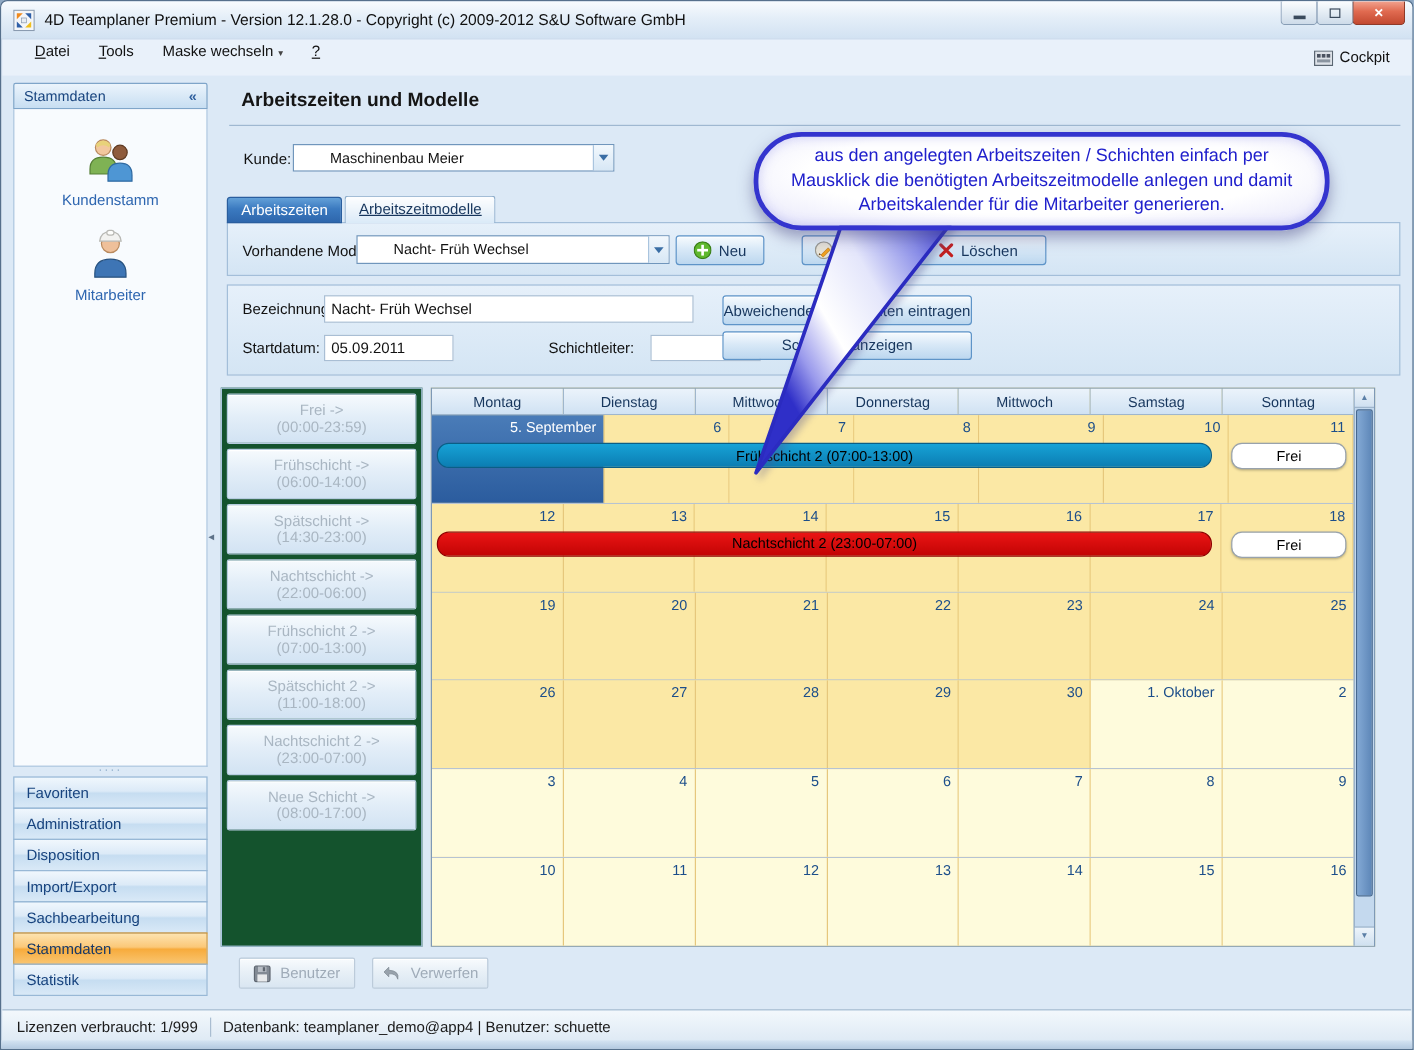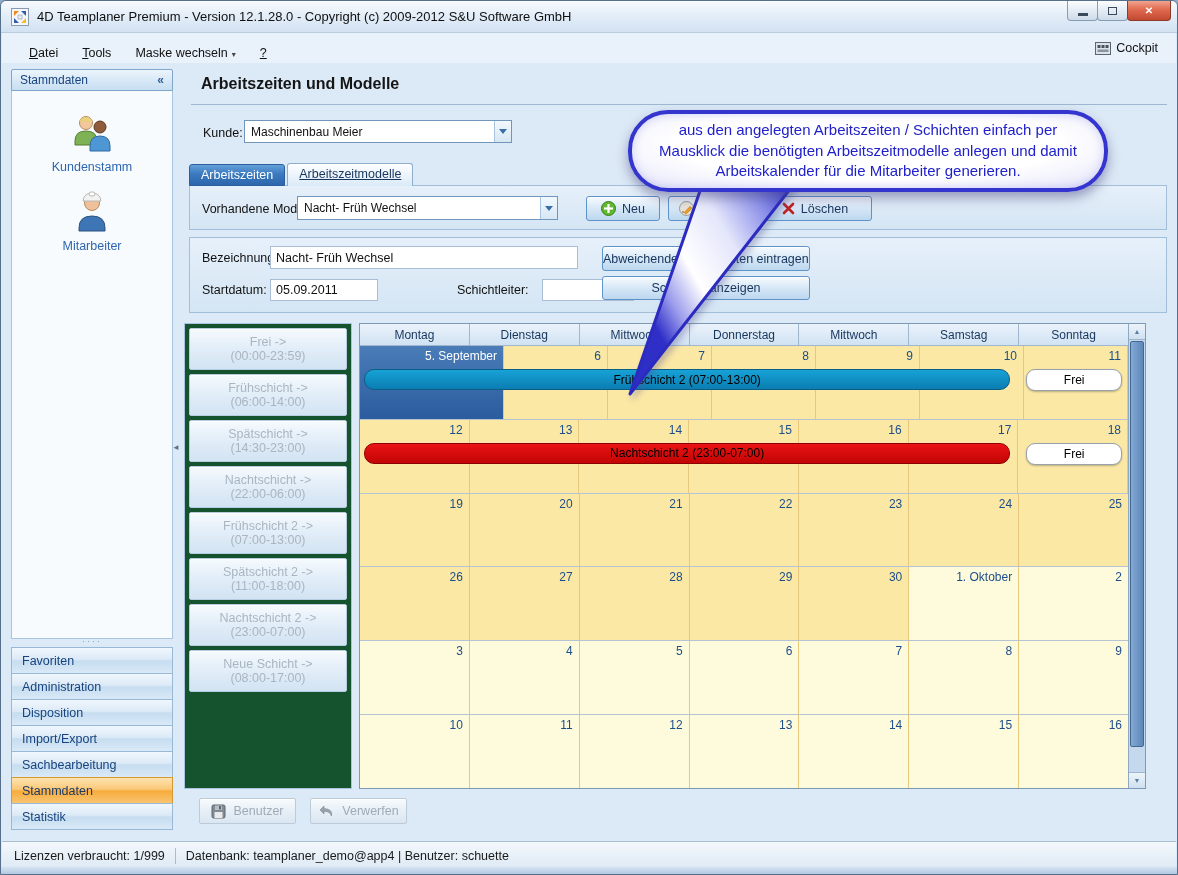--- a/index.html
+++ b/index.html
@@ -16,21 +16,21 @@
   .app-icon{position:absolute;left:10px;top:7px;width:18px;height:18px;}
   .title-text{position:absolute;left:36px;top:8px;font-size:13px;color:#101010;white-space:nowrap;}
   .win-buttons{position:absolute;top:0;right:6px;display:flex;}
   .win-btn{width:31px;height:20px;margin-left:-1px;border:1px solid #879DB5;border-top:none;
     border-radius:0 0 4px 4px;background:linear-gradient(#FCFDFE,#E6EEF5 45%,#CEDBE9);
     display:flex;align-items:center;justify-content:center;font-size:10px;color:#333;cursor:default;}
   .win-btn.close{width:44px;background:linear-gradient(#F2A38E,#E06A50 45%,#C24930);color:#fff;border-color:#8E3A28;font-weight:bold;}
   .glyph-min{width:10px;height:3px;background:#3A4A5C;margin-top:7px;}
   .glyph-max{width:9px;height:8px;border:1px solid #3A4A5C;background:transparent;}
   
-  .menubar{position:absolute;left:1px;right:1px;top:32px;height:30px;background:#E9F1FA;display:flex;align-items:flex-end;padding-left:18px;}
+  .menubar{position:absolute;left:1px;right:1px;top:32px;height:30px;background:#E9F1FA;display:flex;align-items:flex-start;padding-left:18px;}
   .menu-item{padding:3px 9px;margin-right:6px;color:#111;cursor:default;border-radius:2px;font-size:12.5px;}
   .menu-item u{text-decoration:underline;}
   .menu-caret{font-size:8px;color:#444;margin-left:4px;}
   .cockpit{position:absolute;right:14px;top:5px;height:20px;display:flex;align-items:center;gap:5px;padding:2px 4px;color:#111;font-size:12.5px;}
   
   .sidebar{position:absolute;left:10px;top:68px;width:162px;height:770px;}
   .sb-header{height:22px;background:linear-gradient(#EBF4FC,#C7DEF2);border:1px solid #7FA5C9;
     color:#17437E;display:flex;align-items:center;justify-content:space-between;padding:0 8px;border-radius:2px 2px 0 0;}
   .sb-collapse{font-weight:bold;color:#2F5F9E;cursor:default;}
   .sb-body{position:absolute;left:0;right:0;top:22px;height:548px;background:#F8FBFE;
@@ -42,21 +42,21 @@
   .nav-item{height:27px;line-height:26px;padding-left:10px;color:#17437E;font-size:12.5px;cursor:default;
     border:1px solid #98B8D6;margin-top:-1px;
     background:linear-gradient(180deg,#F0F7FD 0%,#DCEAF7 45%,#C6DDF1 52%,#D9E9F7 100%);}
   .nav-item.active{background:linear-gradient(180deg,#FDE3B0 0%,#FBC878 45%,#F7AB3C 52%,#F9C571 100%);border-color:#D79833;color:#1A3A66;}
   .split-arrow{position:absolute;left:171px;top:440px;width:8px;height:14px;font-size:8px;color:#5E7term288;color:#5E7288;line-height:14px;cursor:default;}
   
   .page-title{position:absolute;left:200px;top:74px;font-size:16px;font-weight:bold;color:#151515;}
   .title-rule{position:absolute;left:190px;top:103px;width:976px;height:1px;background:#9FB8D1;}
   .field-label{position:absolute;color:#111;font-size:12.5px;}
   .combo{position:absolute;background:#fff;border:1px solid #7096BC;display:flex;align-items:center;cursor:default;}
-  .combo .val{flex:1;padding:0 6px;color:#111;white-space:nowrap;overflow:hidden;}
+  .combo .val{flex:1;padding:0 6px;color:#111;white-space:nowrap;overflow:hidden;margin-left:24px;}
   .combo .arrow-box{width:17px;height:100%;display:flex;align-items:center;justify-content:center;background:linear-gradient(#F2F8FD,#D7E7F5);border-left:1px solid #A9C4DE;}
   .tri-down{width:0;height:0;border-left:4px solid transparent;border-right:4px solid transparent;border-top:5px solid #3A6EA5;}
   .textbox{position:absolute;background:#fff;border:1px solid #A9BED4;padding:0 5px;font-family:"Liberation Sans",sans-serif;font-size:12.5px;color:#111;}
   
   .tabstrip{position:absolute;left:188px;top:162px;display:flex;align-items:flex-end;height:23px;z-index:3;}
   .tab{height:22px;line-height:21px;padding:0 11px;font-size:12.5px;border-radius:3px 3px 0 0;cursor:default;}
   .tab-blue{background:linear-gradient(#63A0D8,#3B7AC0 45%,#2E66AC);color:#fff;border:1px solid #2A5E9E;margin-right:2px;}
   .tab-active{background:linear-gradient(#FDFEFF,#E9F2FA 60%,#DAEAF8);color:#17365D;border:1px solid #8FAECB;border-bottom:none;height:23px;text-decoration:underline;}
   .tab-panel{position:absolute;left:188px;top:184px;width:978px;height:45px;background:linear-gradient(#E6F0FA,#D4E5F4);border:1px solid #A3BED9;z-index:2;}
   .group-panel{position:absolute;left:188px;top:236px;width:978px;height:76px;background:linear-gradient(#E6F0FA,#D4E5F4);border:1px solid #A3BED9;}
@@ -210,21 +210,21 @@
       <div class="tab tab-active">Arbeitszeitmodelle</div>
     </div>
   <div class="tab-panel">
     <span class="field-label" style="left:12px;top:16px;position:absolute;">Vorhandene Modelle:</span>
     <div class="combo" style="left:107px;top:10px;width:261px;height:24px;">
       <span class="val">Nacht- Früh Wechsel</span>
       <span class="arrow-box">
           <span class="tri-down"></span>
         </span>
     </div>
-    <div class="blue-btn" style="left:396px;top:10px;width:74px;height:25px;">
+    <div class="blue-btn" style="left:373px;top:10px;width:74px;height:25px;">
       <svg width="15" height="15" viewBox="0 0 15 15">
         <circle cx="7.5" cy="7.5" r="7" fill="#5FB82E" stroke="#3A7F18"></circle>
         <rect x="6.4" y="3" width="2.2" height="9" fill="#fff"></rect>
           <rect x="3" y="6.4" width="9" height="2.2" fill="#fff"></rect>
       </svg>
       <span>Neu</span>
     </div>
     <div class="blue-btn" style="left:478px;top:10px;width:84px;height:25px;">
       <svg width="15" height="15" viewBox="0 0 15 15">
         <circle cx="7.5" cy="7.5" r="7" fill="#E8E4D8" stroke="#9A9A92"></circle>

